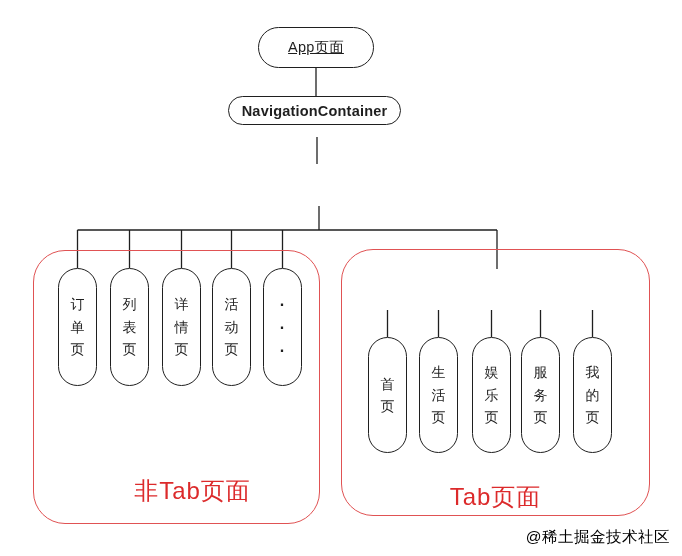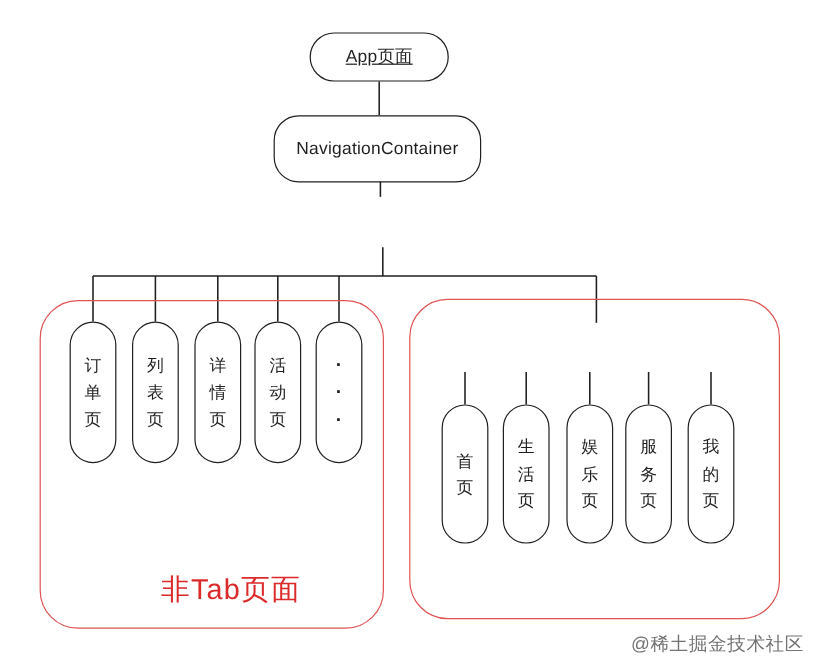--- a/index.html
+++ b/index.html
@@ -11,21 +11,21 @@
   svg.wires { position:absolute; left:0; top:0; width:682px; height:556px; }
 
   .node {
     position:absolute; box-sizing:border-box;
     border:1.3px solid #1f1f1f; border-radius:21px;
     display:flex; align-items:center; justify-content:center;
     background:#ffffff; font-size:14.5px; letter-spacing:0.2px;
     white-space:nowrap;
   }
   .node-app  { left:258px; top:27px;  width:116px; height:41px;text-decoration:underline; }
-  .node-nav  { left:228px; top:96px;  width:173px; height:56px; }
+  .node-nav  { left:228px; top:96px;  width:173px; height:29px;font-weight:bold; }
   .node-stk  { left:247px; top:164px; width:146px; height:42px; }
   .node-tab  { left:351px; top:269px; width:281px; height:41px; }
 
   .groupbox {
     position:absolute; box-sizing:border-box;
     border:1.2px solid #e05253; border-radius:32px; background:transparent;
   }
   .groupbox.left  { left:33px;  top:250px; width:287px; height:274px; }
   .groupbox.right { left:341px; top:249px; width:309px; height:267px; }
 
@@ -42,21 +42,21 @@
   .vpill.dots .vch { line-height:23px; }
 
   .grouplabel {
     position:absolute; text-align:center; color:#dc2a2b;
     font-size:24px; letter-spacing:1px; white-space:nowrap;
   }
   .grouplabel.left  { left:33px;  width:319px; top:475px; }
   .grouplabel.right { left:341px; width:309px; top:481px; }
 
   .watermark {
-    position:absolute; right:12px; top:527px; color:#737373;
+    position:absolute; right:12px; top:527px; color:#000000;
     font-size:15.5px; letter-spacing:0.5px; white-space:nowrap;
   }
 </style>
 </head>
 <body>
 
 <div class="stage">
 
   <svg class="wires" viewBox="0 0 682 556" xmlns="http://www.w3.org/2000/svg">
     <g stroke="#1f1f1f" stroke-width="1.3" fill="none">
@@ -136,15 +136,16 @@
       <span class="vch">务</span>
       <span class="vch">页</span>
     </div>
   <div class="vpill rp" style="left:573px">
       <span class="vch">我</span>
       <span class="vch">的</span>
       <span class="vch">页</span>
     </div>
 
   <div class="grouplabel left">非Tab页面</div>
+  <div class="grouplabel right">Tab页面</div>
 
   <div class="watermark">@稀土掘金技术社区</div>
 </div>
 
 </body></html>

